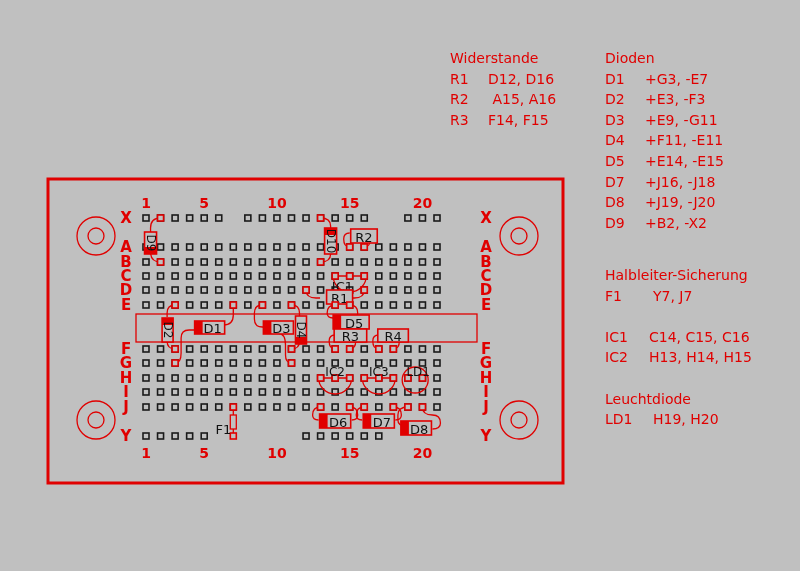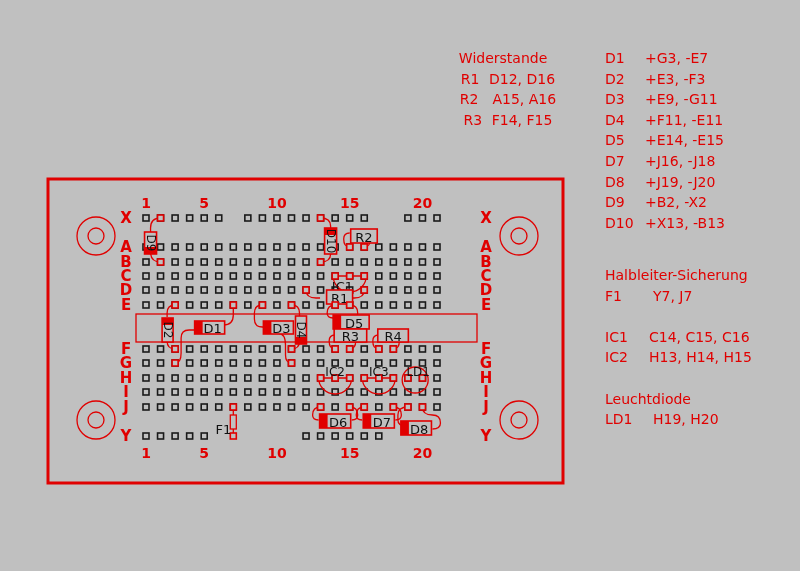--- a/index.html
+++ b/index.html
@@ -412,37 +412,37 @@
     <rect x="404.90000000000003" y="404" width="6" height="6" fill="#c0c0c0" stroke="#e00000" stroke-width="1.6"></rect>
     <rect x="419.45" y="404" width="6" height="6" fill="#c0c0c0" stroke="#e00000" stroke-width="1.6"></rect>
     <path d="M233.3 407 v8" fill="none" stroke="#e00000" stroke-width="1.3"></path>
     <path d="M233.3 436 v-8" fill="none" stroke="#e00000" stroke-width="1.3"></path>
     <rect x="230.3" y="415" width="6" height="14" fill="#c0c0c0" stroke="#e00000" stroke-width="1.3"></rect>
     <rect x="230.3" y="404" width="6" height="6" fill="#c0c0c0" stroke="#e00000" stroke-width="1.6"></rect>
     <rect x="230.3" y="433" width="6" height="6" fill="#c0c0c0" stroke="#e00000" stroke-width="1.6"></rect>
     <text x="223.3" y="429" fill="#111111" font-family="DejaVu Sans, sans-serif" font-size="13" text-anchor="middle" dominant-baseline="central">F1</text>
   </svg>
 
-<div class="legend" style="left:450px; top:48px;text-align:center;">
+<div class="legend" style="left:450px; top:48px;">
   <div class="row">Widerstande</div>
   <div class="row"><span class="ref" style="width:38px">R1</span><span>D12, D16</span></div>
   <div class="row"><span class="ref" style="width:38px">R2</span><span> A15, A16</span></div>
   <div class="row"><span class="ref" style="width:38px">R3</span><span>F14, F15</span></div>
 </div>
 
 <div class="legend" style="left:605px; top:48px;">
+  <div class="row">Dioden</div>
   <div class="row"><span class="ref" style="width:40px">D1</span><span>+G3, -E7</span></div>
   <div class="row"><span class="ref" style="width:40px">D2</span><span>+E3, -F3</span></div>
   <div class="row"><span class="ref" style="width:40px">D3</span><span>+E9, -G11</span></div>
   <div class="row"><span class="ref" style="width:40px">D4</span><span>+F11, -E11</span></div>
   <div class="row"><span class="ref" style="width:40px">D5</span><span>+E14, -E15</span></div>
   <div class="row"><span class="ref" style="width:40px">D7</span><span>+J16, -J18</span></div>
   <div class="row"><span class="ref" style="width:40px">D8</span><span>+J19, -J20</span></div>
   <div class="row"><span class="ref" style="width:40px">D9</span><span>+B2, -X2</span></div>
-  <div class="row"><span class="ref" style="width:40px">D10</span><span>+X13, -B13</span></div>
   <div class="gap"></div>
   <div class="row" style="margin-top:11px">Halbleiter-Sicherung</div>
   <div class="row"><span class="ref" style="width:48px">F1</span><span>Y7, J7</span></div>
   <div class="gap"></div>
   <div class="row"><span class="ref" style="width:44px">IC1</span><span>C14, C15, C16</span></div>
   <div class="row"><span class="ref" style="width:44px">IC2</span><span>H13, H14, H15</span></div>
   <div class="gap"></div>
   <div class="row">Leuchtdiode</div>
   <div class="row"><span class="ref" style="width:48px">LD1</span><span>H19, H20</span></div>
 </div>

